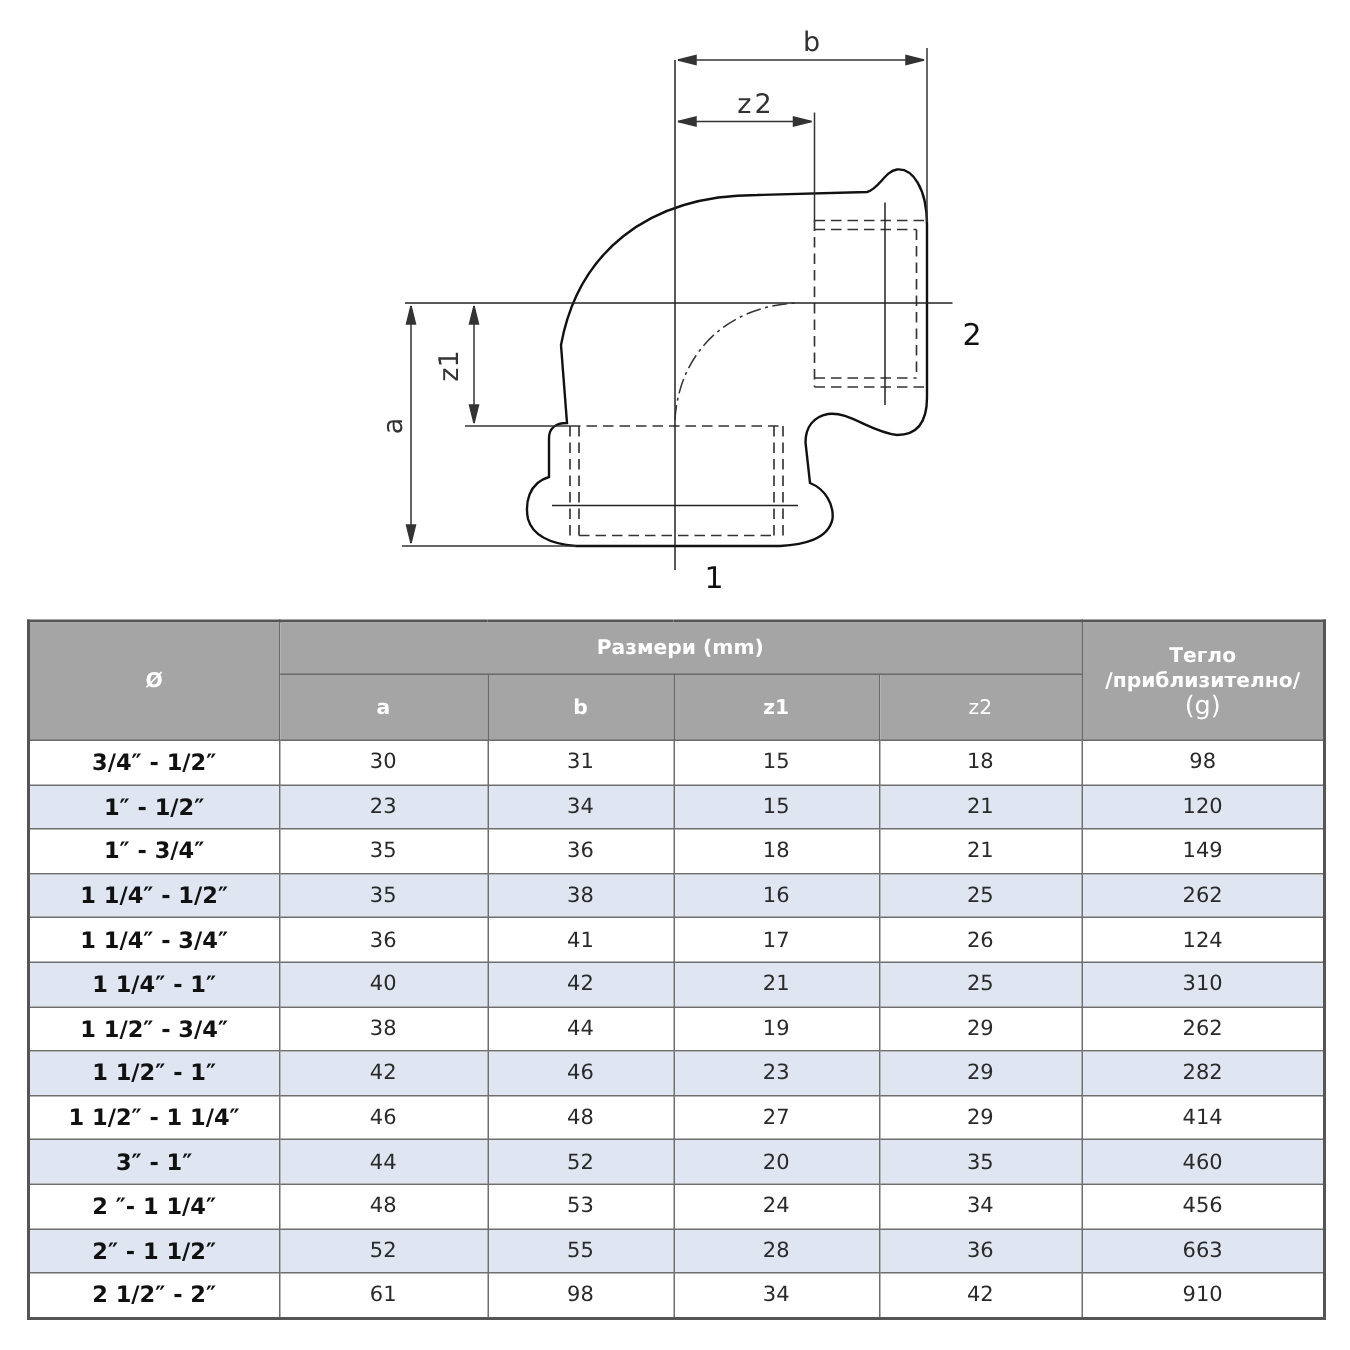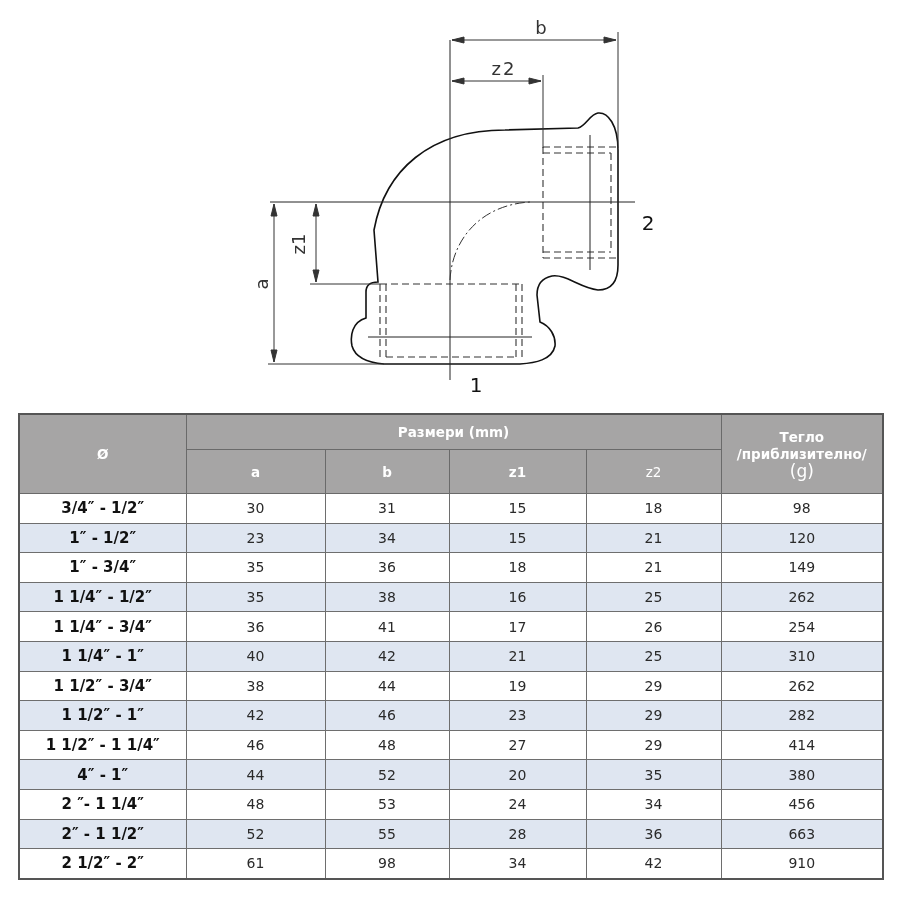--- a/index.html
+++ b/index.html
@@ -179,21 +179,21 @@
         <td class="num">16</td>
         <td class="num">25</td>
         <td class="num">262</td>
       </tr>
       <tr>
         <td class="size">1 1/4″ - 3/4″</td>
         <td class="num">36</td>
         <td class="num">41</td>
         <td class="num">17</td>
         <td class="num">26</td>
-        <td class="num">254</td>
+        <td class="num">124</td>
       </tr>
       <tr>
         <td class="size">1 1/4″ - 1″</td>
         <td class="num">40</td>
         <td class="num">42</td>
         <td class="num">21</td>
         <td class="num">25</td>
         <td class="num">310</td>
       </tr>
       <tr>
@@ -214,26 +214,26 @@
       </tr>
       <tr>
         <td class="size">1 1/2″ - 1 1/4″</td>
         <td class="num">46</td>
         <td class="num">48</td>
         <td class="num">27</td>
         <td class="num">29</td>
         <td class="num">414</td>
       </tr>
       <tr>
-        <td class="size">4″ - 1″</td>
+        <td class="size">3″ - 1″</td>
         <td class="num">44</td>
         <td class="num">52</td>
         <td class="num">20</td>
         <td class="num">35</td>
-        <td class="num">380</td>
+        <td class="num">460</td>
       </tr>
       <tr>
         <td class="size">2 ″- 1 1/4″</td>
         <td class="num">48</td>
         <td class="num">53</td>
         <td class="num">24</td>
         <td class="num">34</td>
         <td class="num">456</td>
       </tr>
       <tr>

